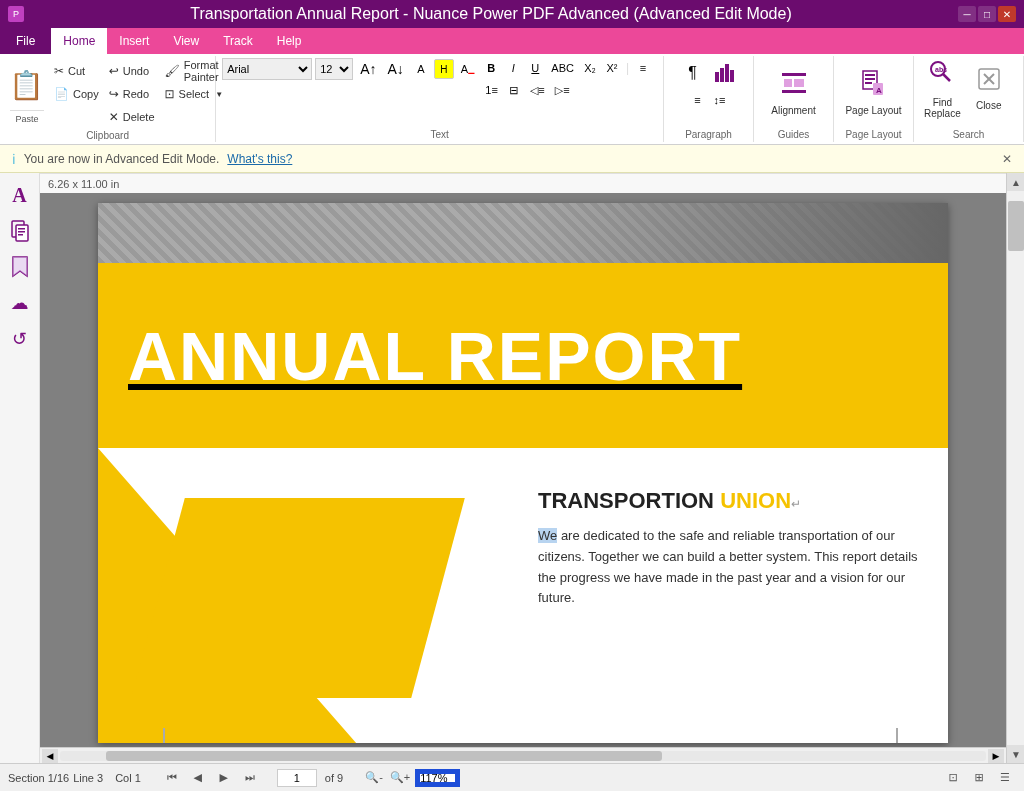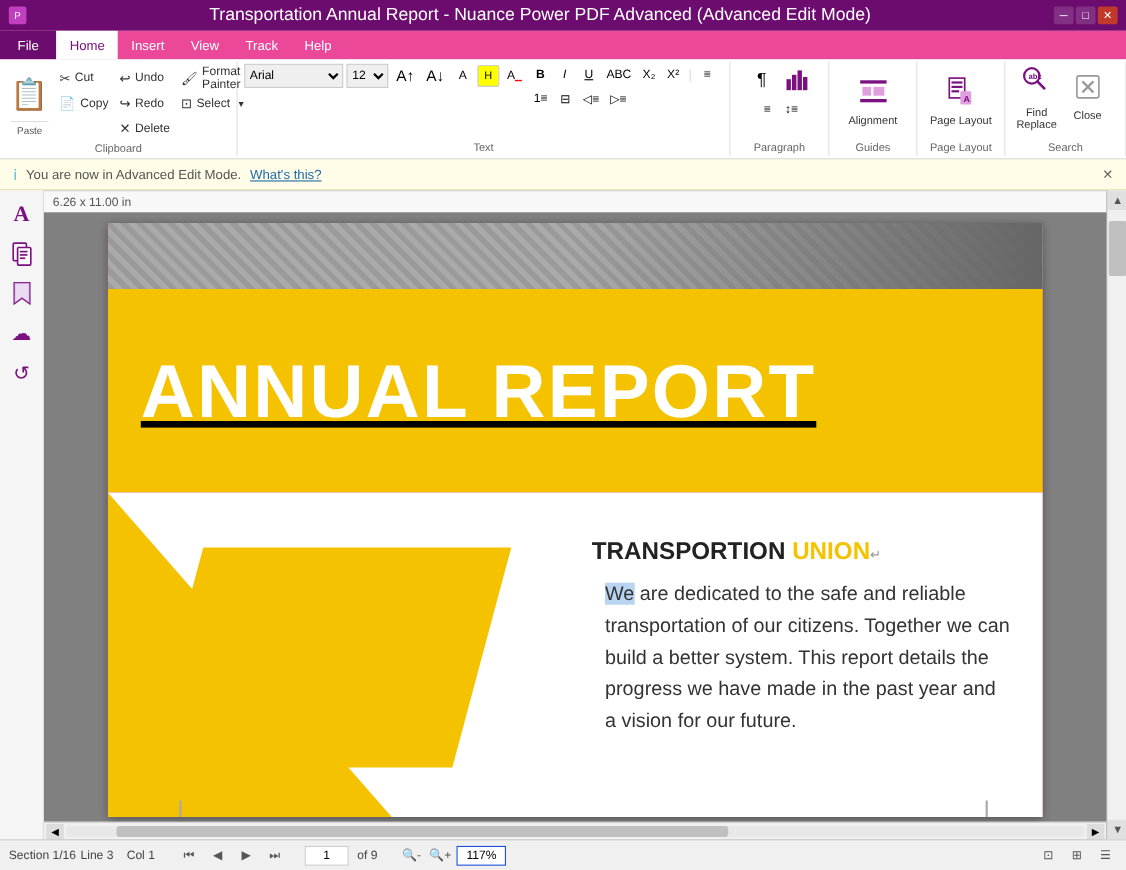--- a/index.html
+++ b/index.html
@@ -275,25 +275,24 @@
       font-size: 22px;
       font-weight: 900;
       color: #222;
       margin-bottom: 12px;
       font-family: Arial, sans-serif;
     }
     .company-title .union-word {
       color: #f5c200;
     }
     .company-body {
-      font-size: 18px;
+      font-size: 13px;
       color: #333;
       line-height: 1.6;
       font-family: Arial, sans-serif;
-      margin-left: 12px;
     }
     .we-selected {
       background: #b8d4f0;
     }
 
     
     #page-size-bar {
       height: 20px;
       background: #f8f8f8;
       border-top: 1px solid #e0e0e0;
@@ -321,21 +320,21 @@
       display: flex; align-items: center; justify-content: center;
       font-size: 11px; cursor: pointer; color: #555;
       background: none; border: none;
     }
     .page-input {
       width: 40px; height: 18px;
       border: 1px solid #ccc; text-align: center; font-size: 11px;
     }
     .zoom-display {
       width: 45px; height: 18px;
-      border: 1px solid #1d4ed8; text-align: center; font-size: 11px;
+      border: 5px solid #1d4ed8; font-size: 11px;
       background: white;
     }
 
     
     .large-icon-wrap {
       display: flex;
       flex-direction: column;
       align-items: center;
       cursor: pointer;
       padding: 2px 4px;

